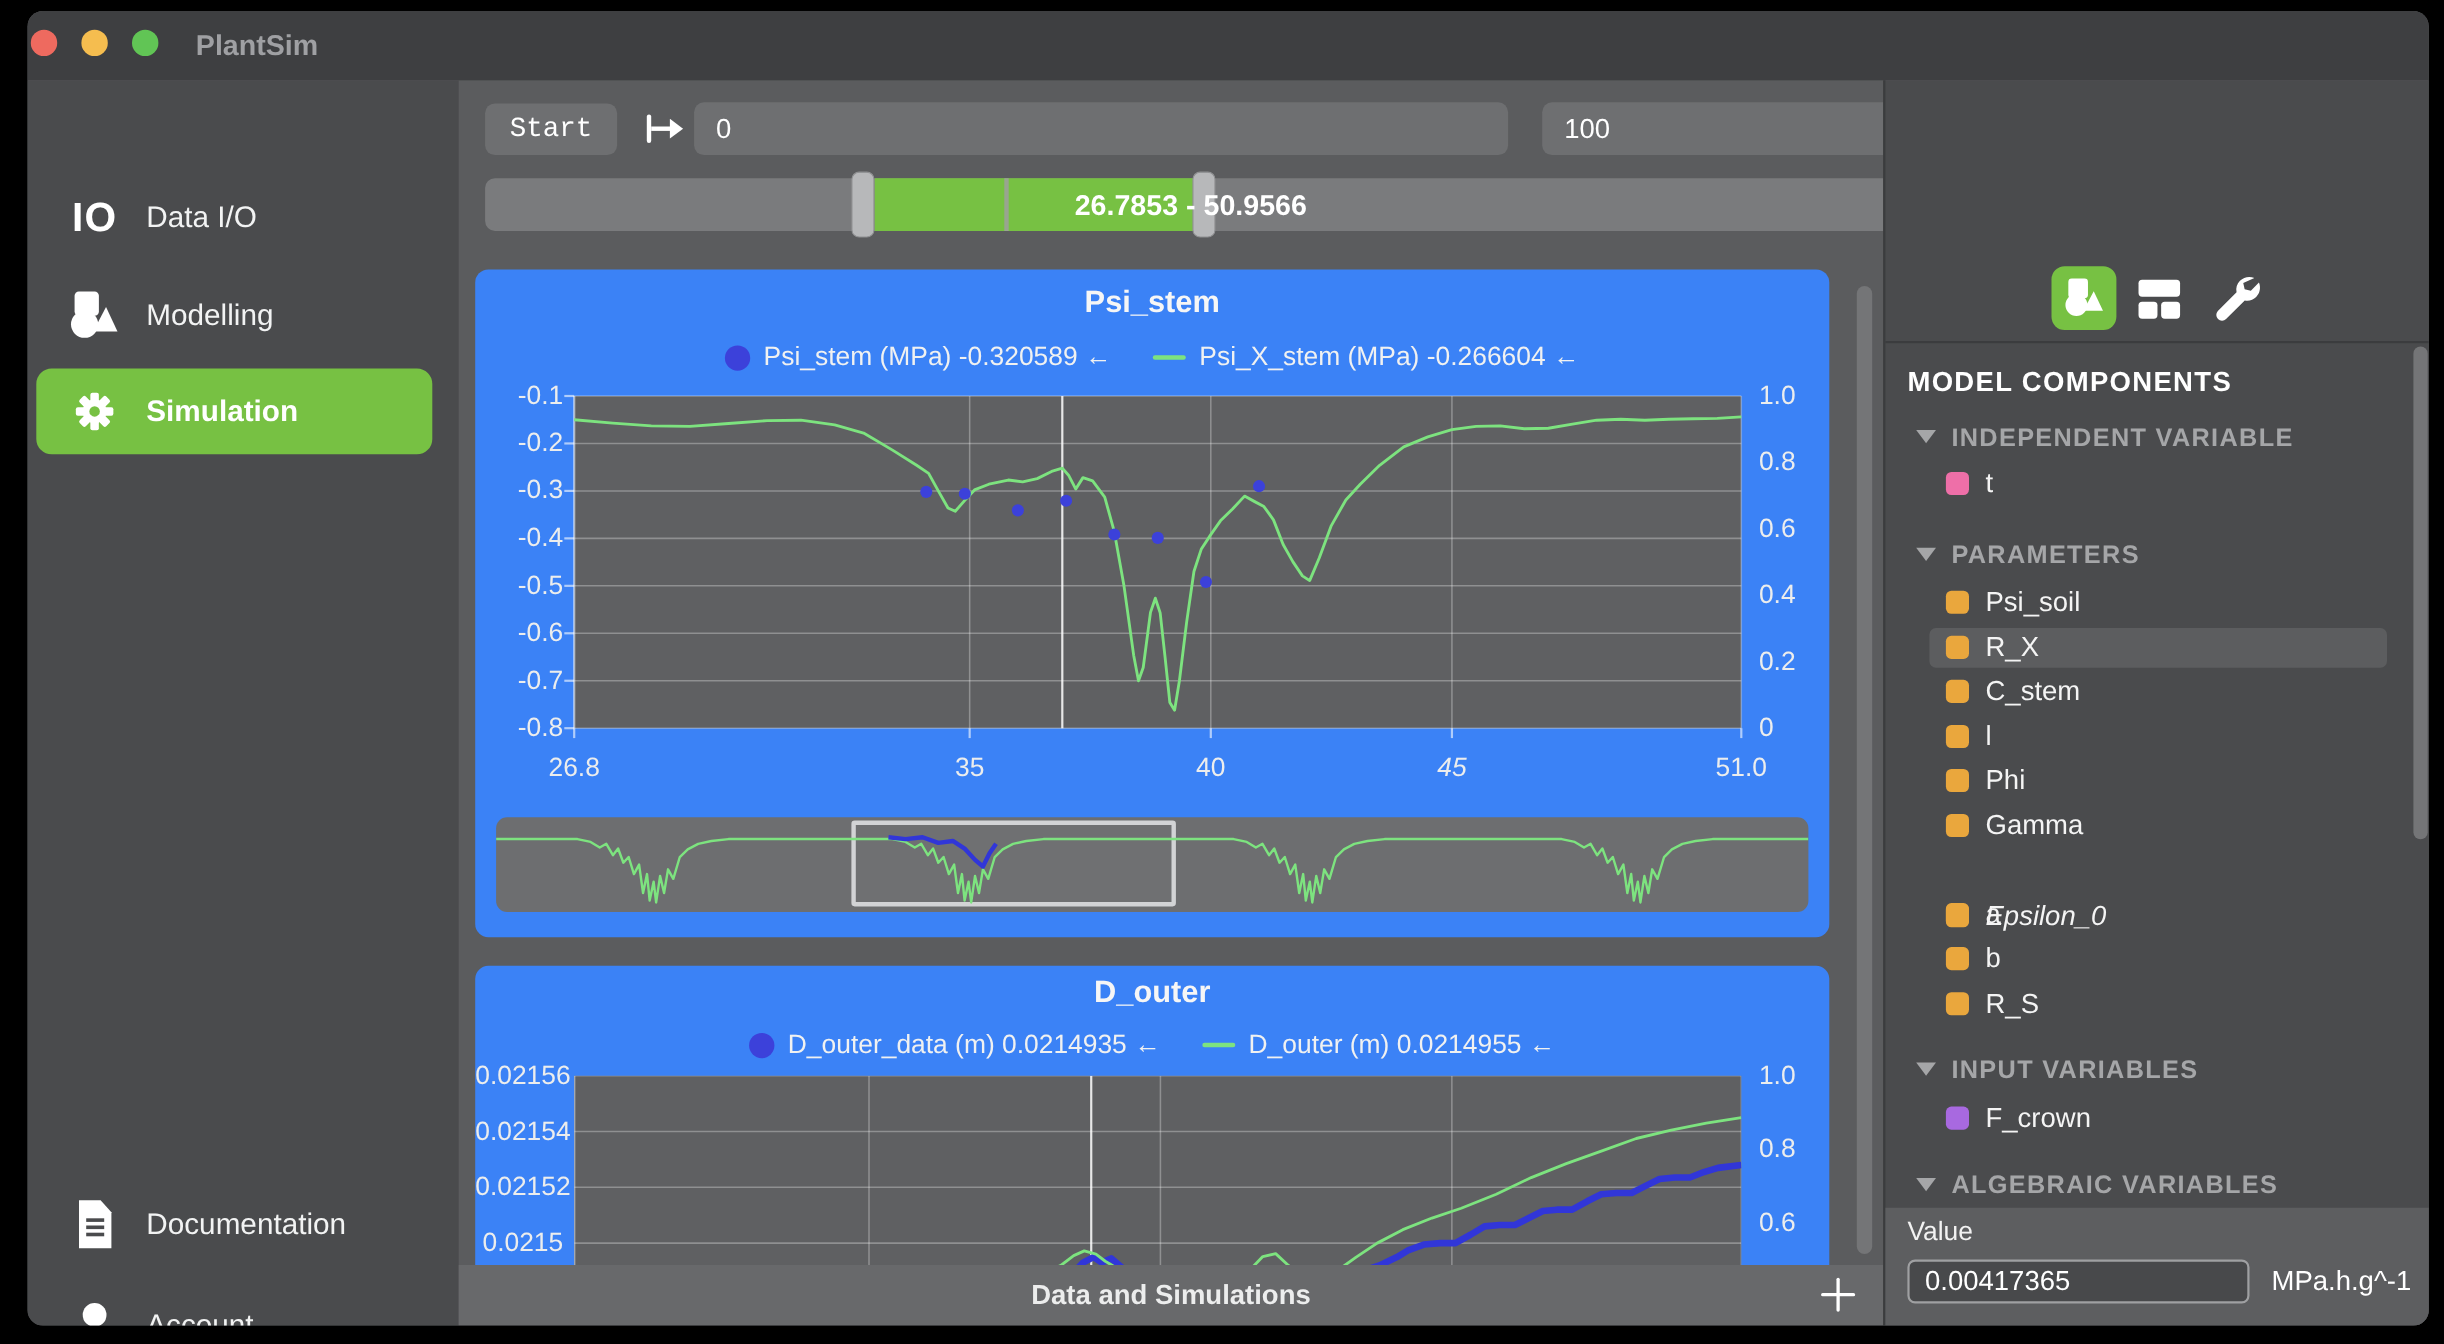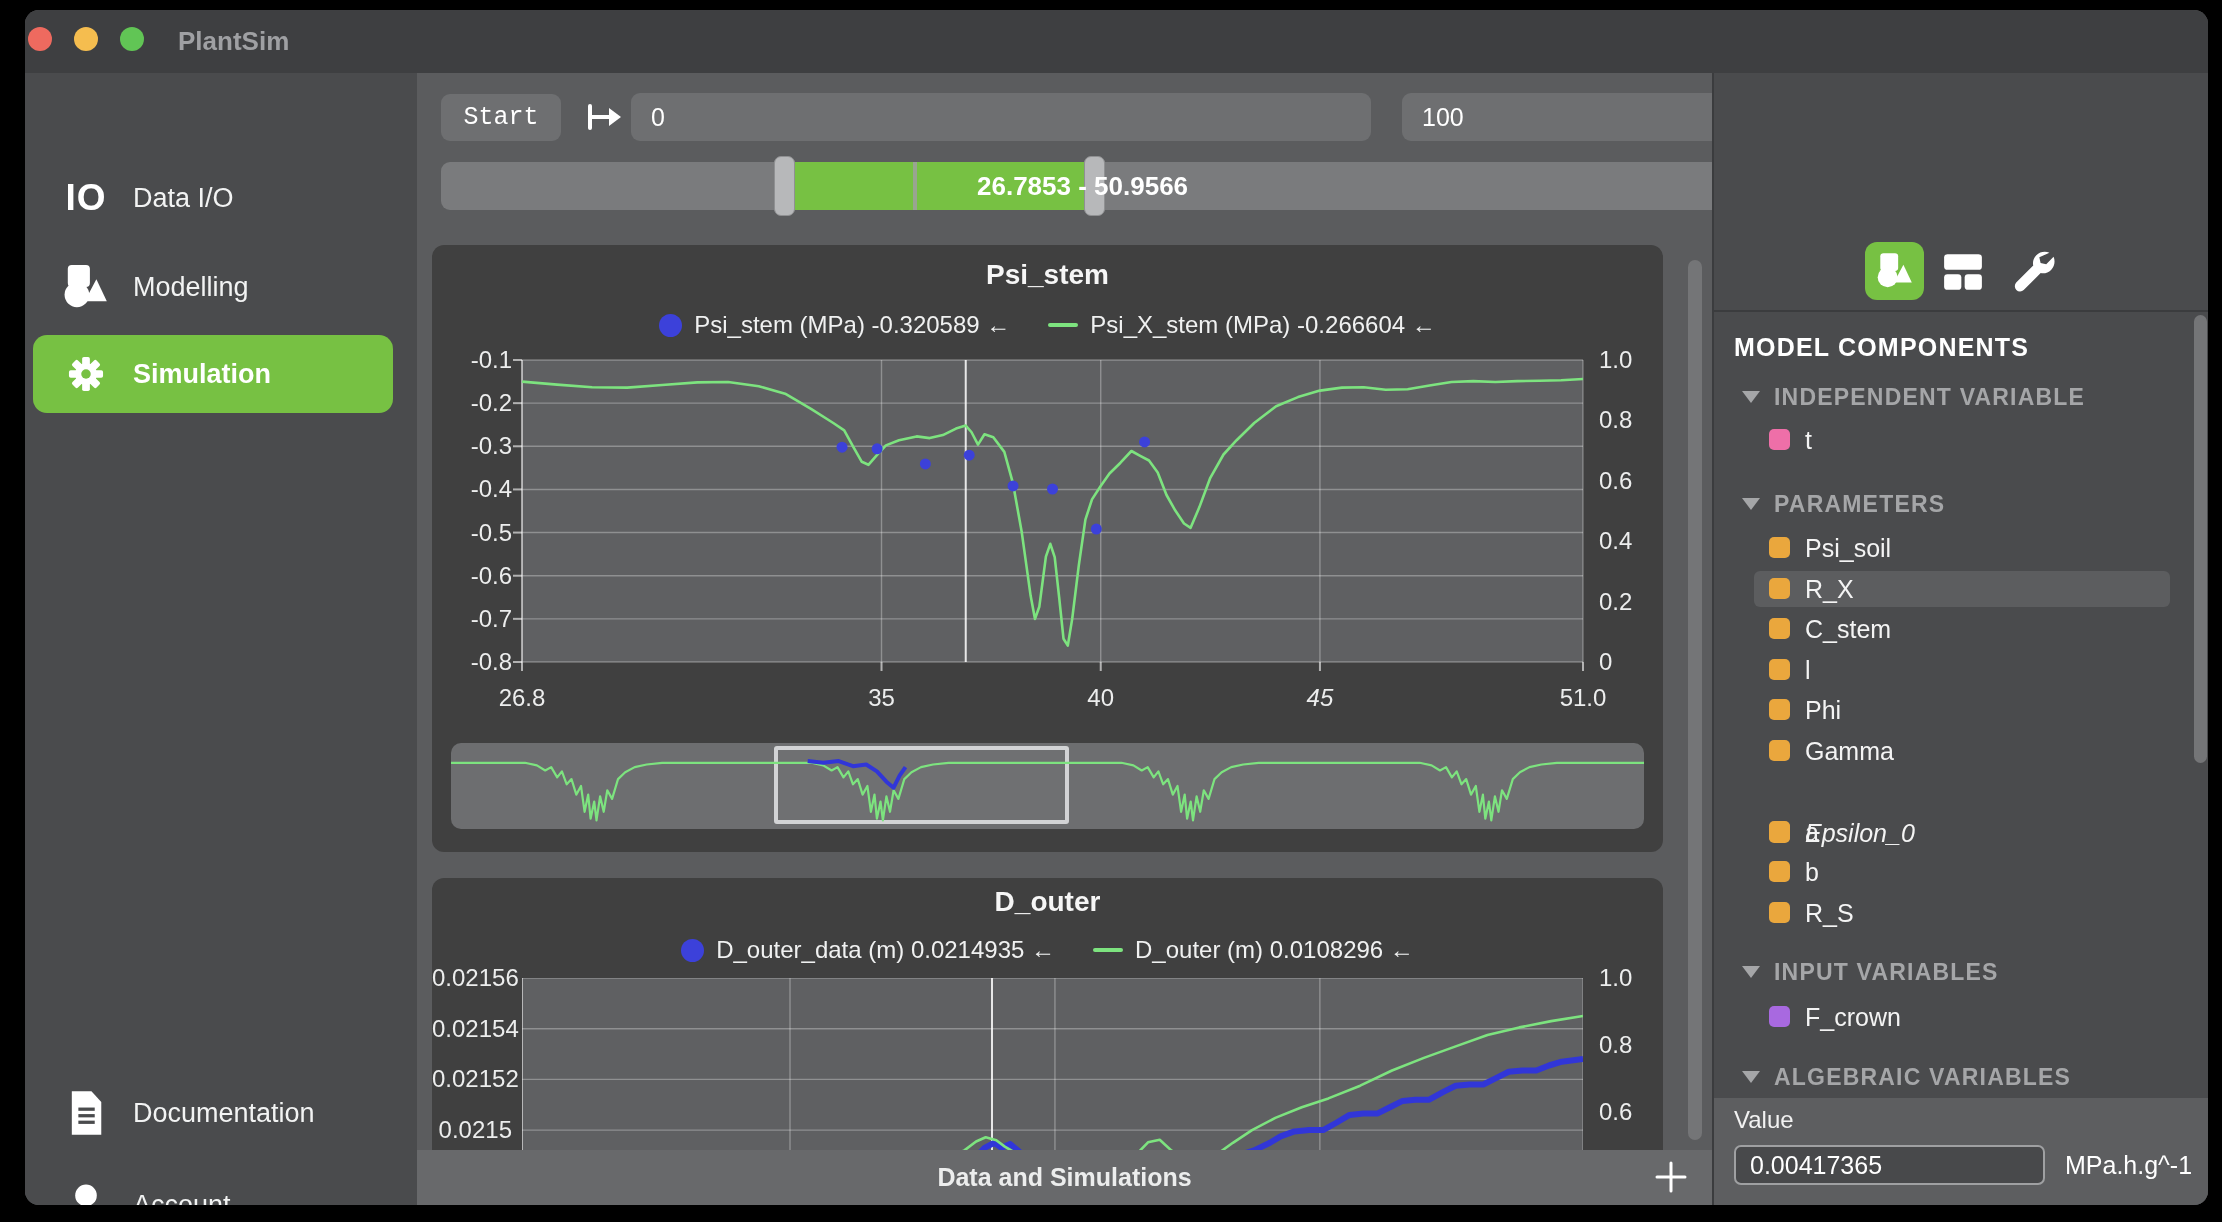--- a/index.html
+++ b/index.html
@@ -30,21 +30,21 @@
   .tool-icon{position:absolute;display:flex;align-items:center;justify-content:center;}
   #slider-track{position:absolute;left:416px;top:152px;width:1285px;height:48px;
     background:#7a7b7d;border-radius:9px;}
   #slider-range{position:absolute;left:354px;top:0;width:290px;height:48px;background:#77c143;}
   #slider-divider{position:absolute;left:472px;top:0;width:4px;height:48px;background:#9fa09e;opacity:.85;}
   .slider-handle{position:absolute;top:-6px;width:21px;height:60px;background:#b7b8ba;
     border-radius:7px;border:1px solid #8f9092;box-sizing:border-box;}
   #range-label{position:absolute;left:536px;top:0;height:48px;line-height:48px;color:#fff;
     font-size:26px;font-weight:bold;white-space:nowrap;}
   
-  .panel{position:absolute;background:#404040;border-radius:12px;}
+  .panel{position:absolute;background:#3b82f6;border-radius:12px;}
   .chart-title{position:absolute;left:0;width:100%;text-align:center;font-size:28px;
     font-weight:600;color:#f6f6f6;}
   .legend{position:absolute;left:0;width:100%;display:flex;justify-content:center;gap:38px;
     align-items:center;}
   .legend-item{display:flex;align-items:center;gap:12px;color:#f0f1f1;font-size:24px;white-space:nowrap;}
   .lg-dot{width:23px;height:23px;border-radius:50%;}
   .lg-line{width:30px;height:4px;border-radius:2px;}
   .plot{position:absolute;background:#5f6062;}
   .plot svg{position:absolute;left:0;top:0;overflow:visible;}
   .tick{position:absolute;color:#eceded;font-size:24px;white-space:nowrap;}
@@ -296,21 +296,21 @@
 
   <div class="panel" id="panel-douter" style="left:407px;top:868px;width:1231px;height:272px;border-radius:12px 12px 0 0;">
     <div class="chart-title" style="top:8px;">D_outer</div>
     <div class="legend" style="top:58px;text-align:center;">
         <div class="legend-item">
           <div class="lg-dot" style="background: rgb(60, 65, 218);"></div>
           <span>D_outer_data (m) 0.0214935 ←</span>
         </div>
         <div class="legend-item">
           <div class="lg-line" style="background: rgb(125, 227, 127);"></div>
-          <span>D_outer (m) 0.0108296 ←</span>
+          <span>D_outer (m) 0.0214955 ←</span>
         </div>
       </div>
     <div class="plot" style="left:90px;top:100px;width:1061px;height:172px;">
         <svg width="1061" height="172" viewBox="0 0 1061 172" style="overflow: hidden;">
           <line x1="0" y1="0" x2="1061" y2="0" stroke="rgba(255,255,255,0.30)" stroke-width="1.4"></line>
           <line x1="0" y1="50.69999999999793" x2="1061" y2="50.69999999999793" stroke="rgba(255,255,255,0.30)" stroke-width="1.4"></line>
           <line x1="0" y1="101.39999999999586" x2="1061" y2="101.39999999999586" stroke="rgba(255,255,255,0.30)" stroke-width="1.4"></line>
           <line x1="0" y1="152.1000000000026" x2="1061" y2="152.1000000000026" stroke="rgba(255,255,255,0.30)" stroke-width="1.4"></line>
           <line x1="268.0086" y1="0" x2="268.0086" y2="172" stroke="rgba(255,255,255,0.30)" stroke-width="1.4"></line>
           <line x1="532.9403" y1="0" x2="532.9403" y2="172" stroke="rgba(255,255,255,0.30)" stroke-width="1.4"></line>

